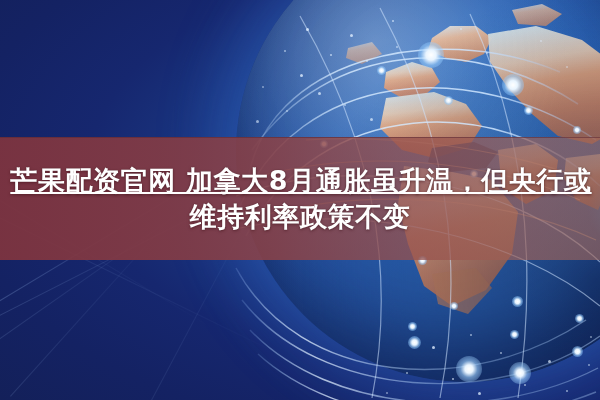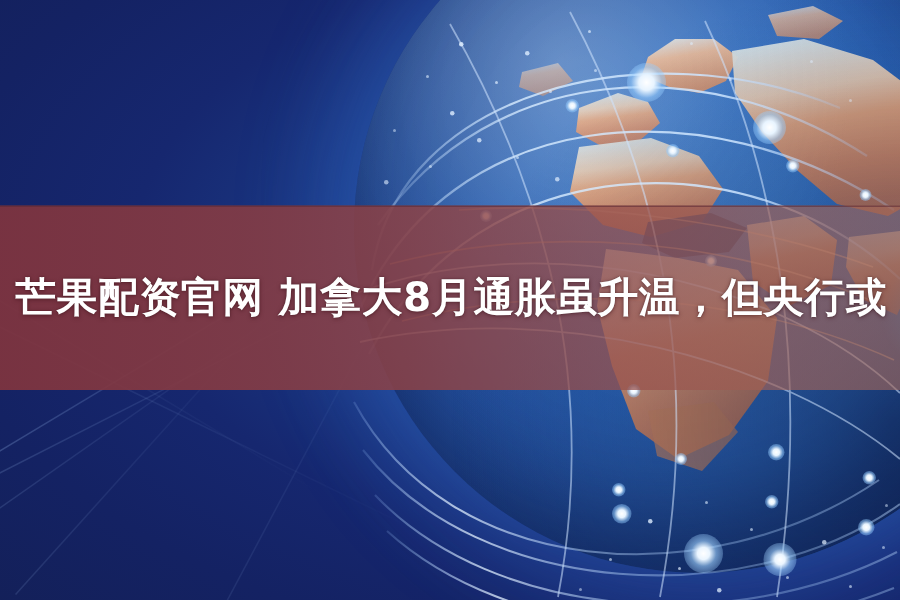--- a/index.html
+++ b/index.html
@@ -72,21 +72,21 @@
   .headline{
     position:absolute;left:0;top:137px;width:600px;height:123px;
     display:flex;flex-direction:column;align-items:center;justify-content:center;
     gap:6px;
   }
   .line{
     color:#ffffff;font-size:27px;font-weight:700;line-height:30px;
     letter-spacing:.6px;white-space:nowrap;
     text-shadow:0 1px 3px rgba(60,14,22,.55), 0 0 1px rgba(0,0,0,.35);
   }
-  .line1{padding-left:2px;}
+  .line1{padding-left:2px;text-decoration:underline;}
 </style>
 </head>
 <body>
 
 <div id="stage">
 
   <div class="bg-base"></div>
 
   <div>
     <div class="beam" style="left:-30px;top:318px;width:300px;transform:rotate(-31deg);opacity:.55;"></div>
@@ -239,15 +239,16 @@
     <div class="dot" style="left:386px;top:392px;width:2px;height:2px;opacity:.5;"></div>
     <div class="dot" style="left:590px;top:336px;width:2px;height:2px;opacity:.5;"></div>
     <div class="dot" style="left:470px;top:334px;width:2px;height:2px;opacity:.6;"></div>
   </div>
 
   <div class="band"></div>
   <div class="band-top-edge"></div>
 
   <div class="headline">
     <div class="line line1">芒果配资官网 加拿大8月通胀虽升温，但央行或</div>
+    <div class="line line2">维持利率政策不变</div>
   </div>
 
 </div>
 
 </body></html>

